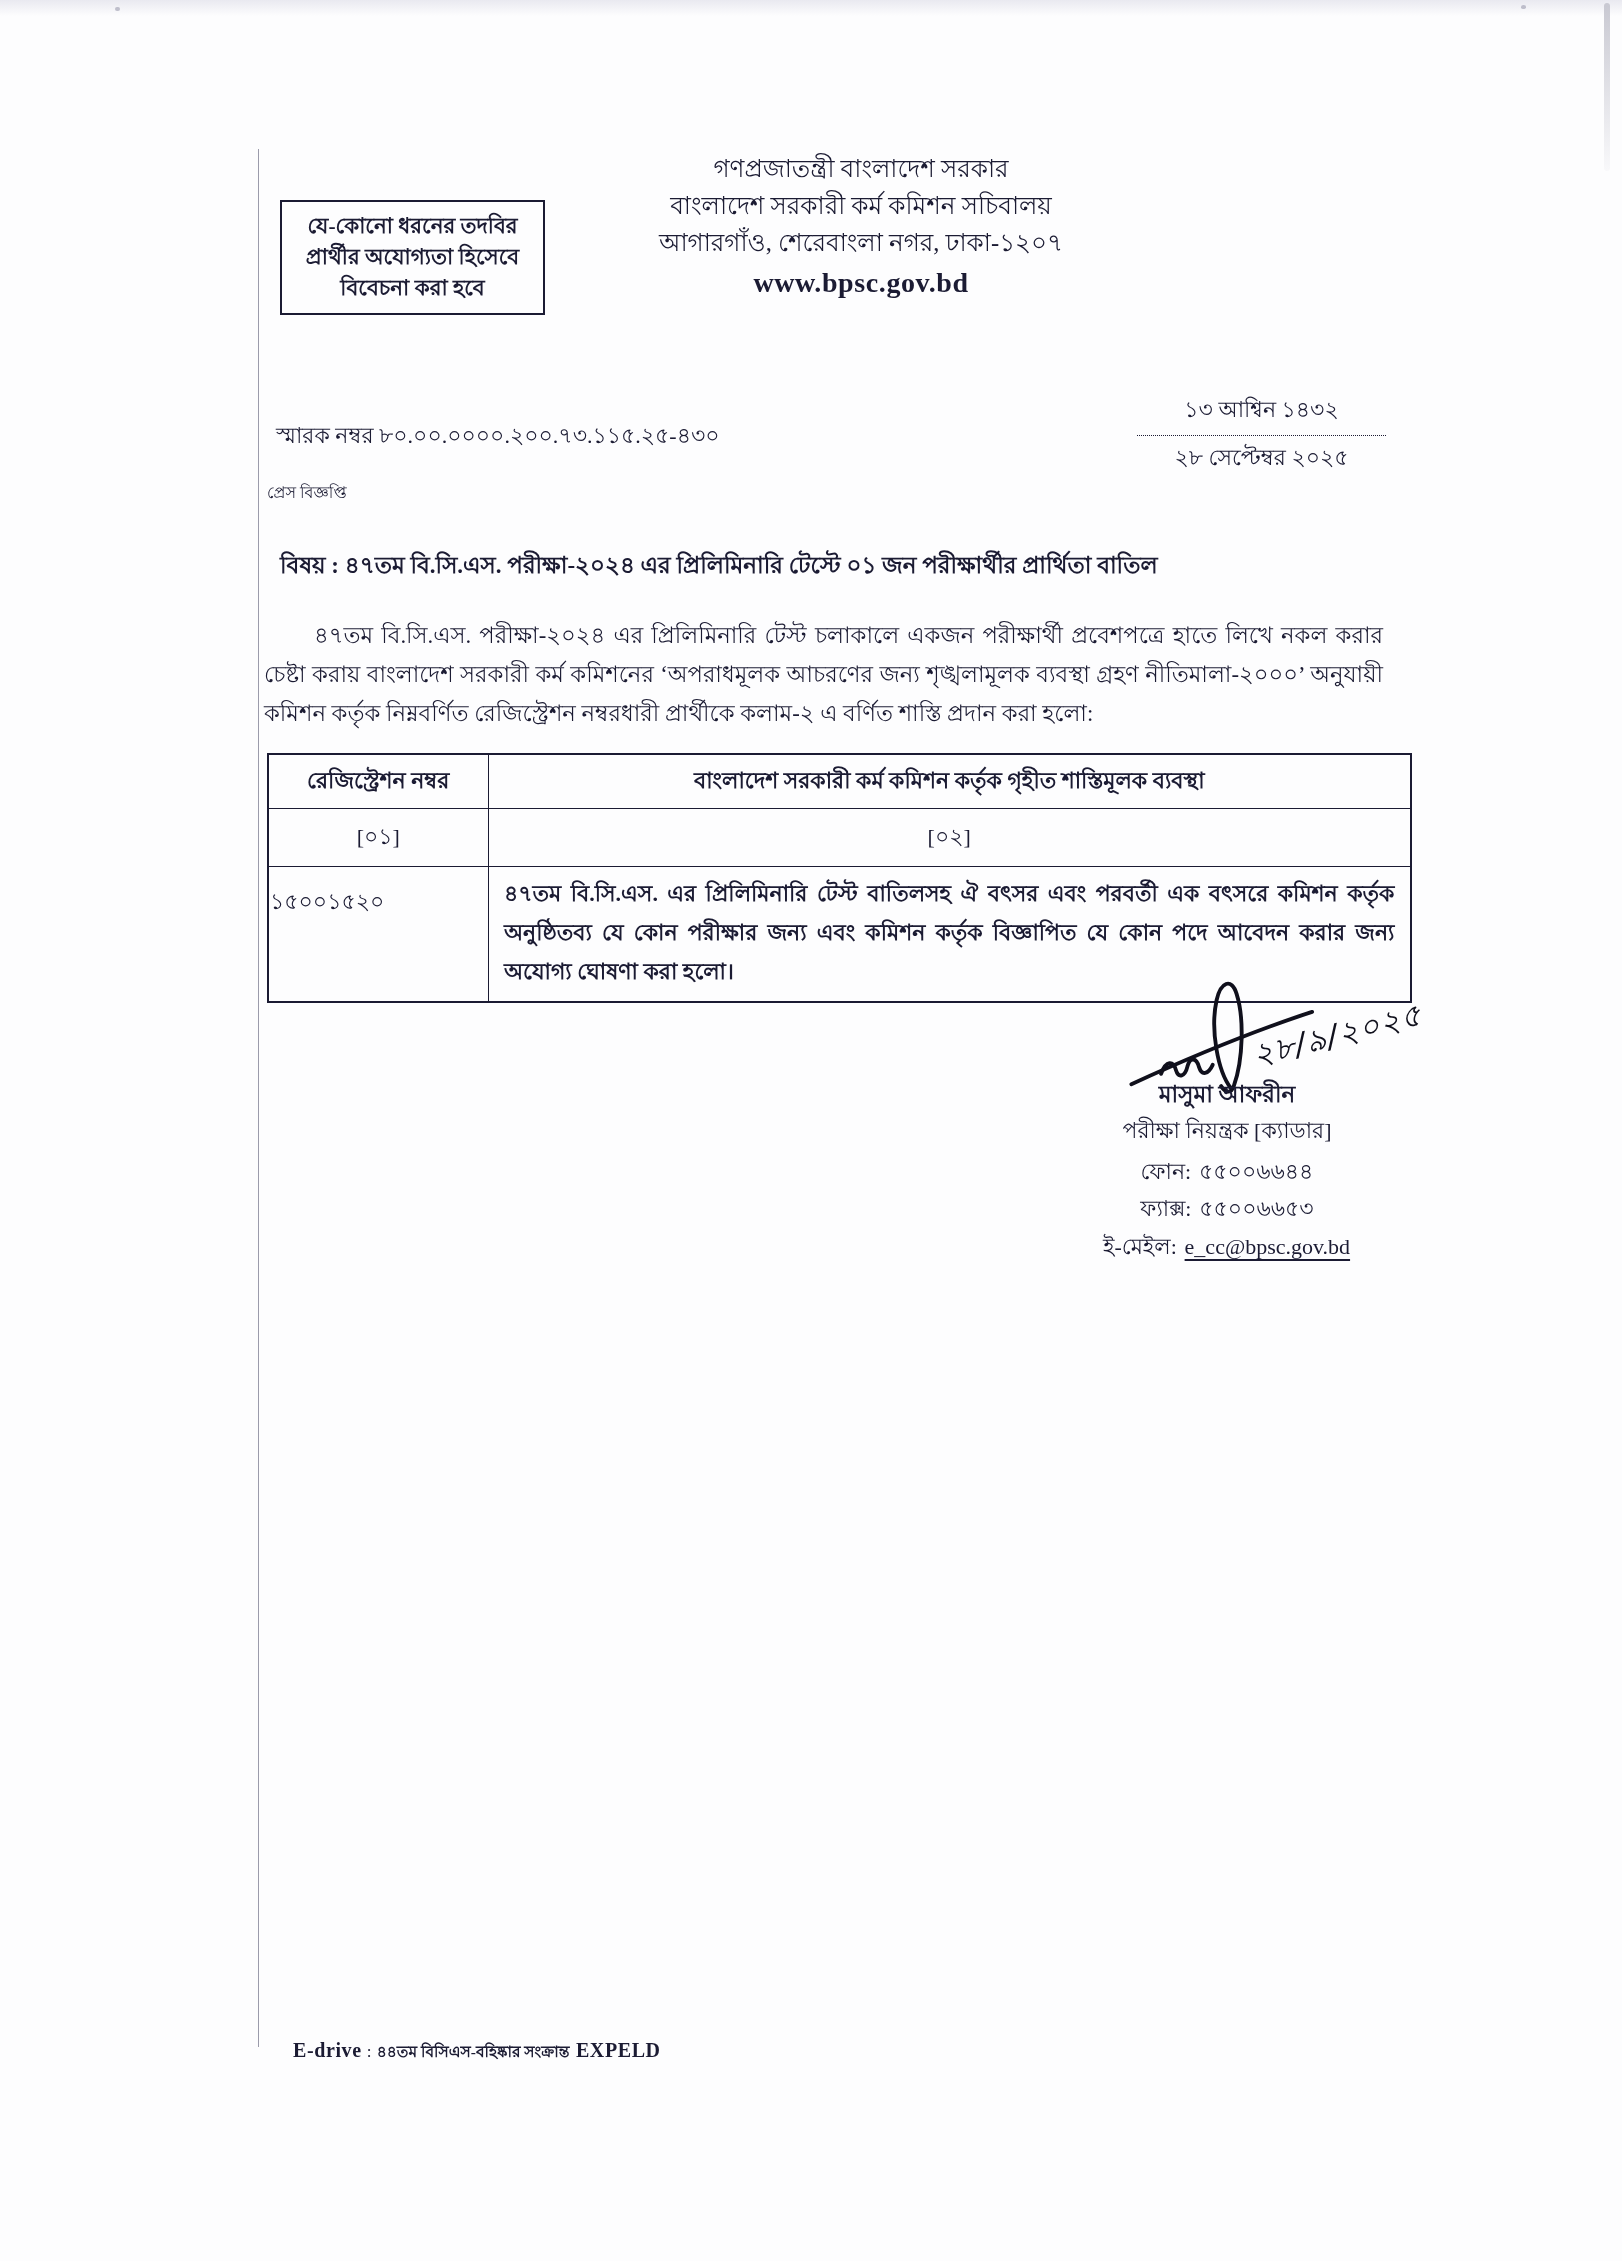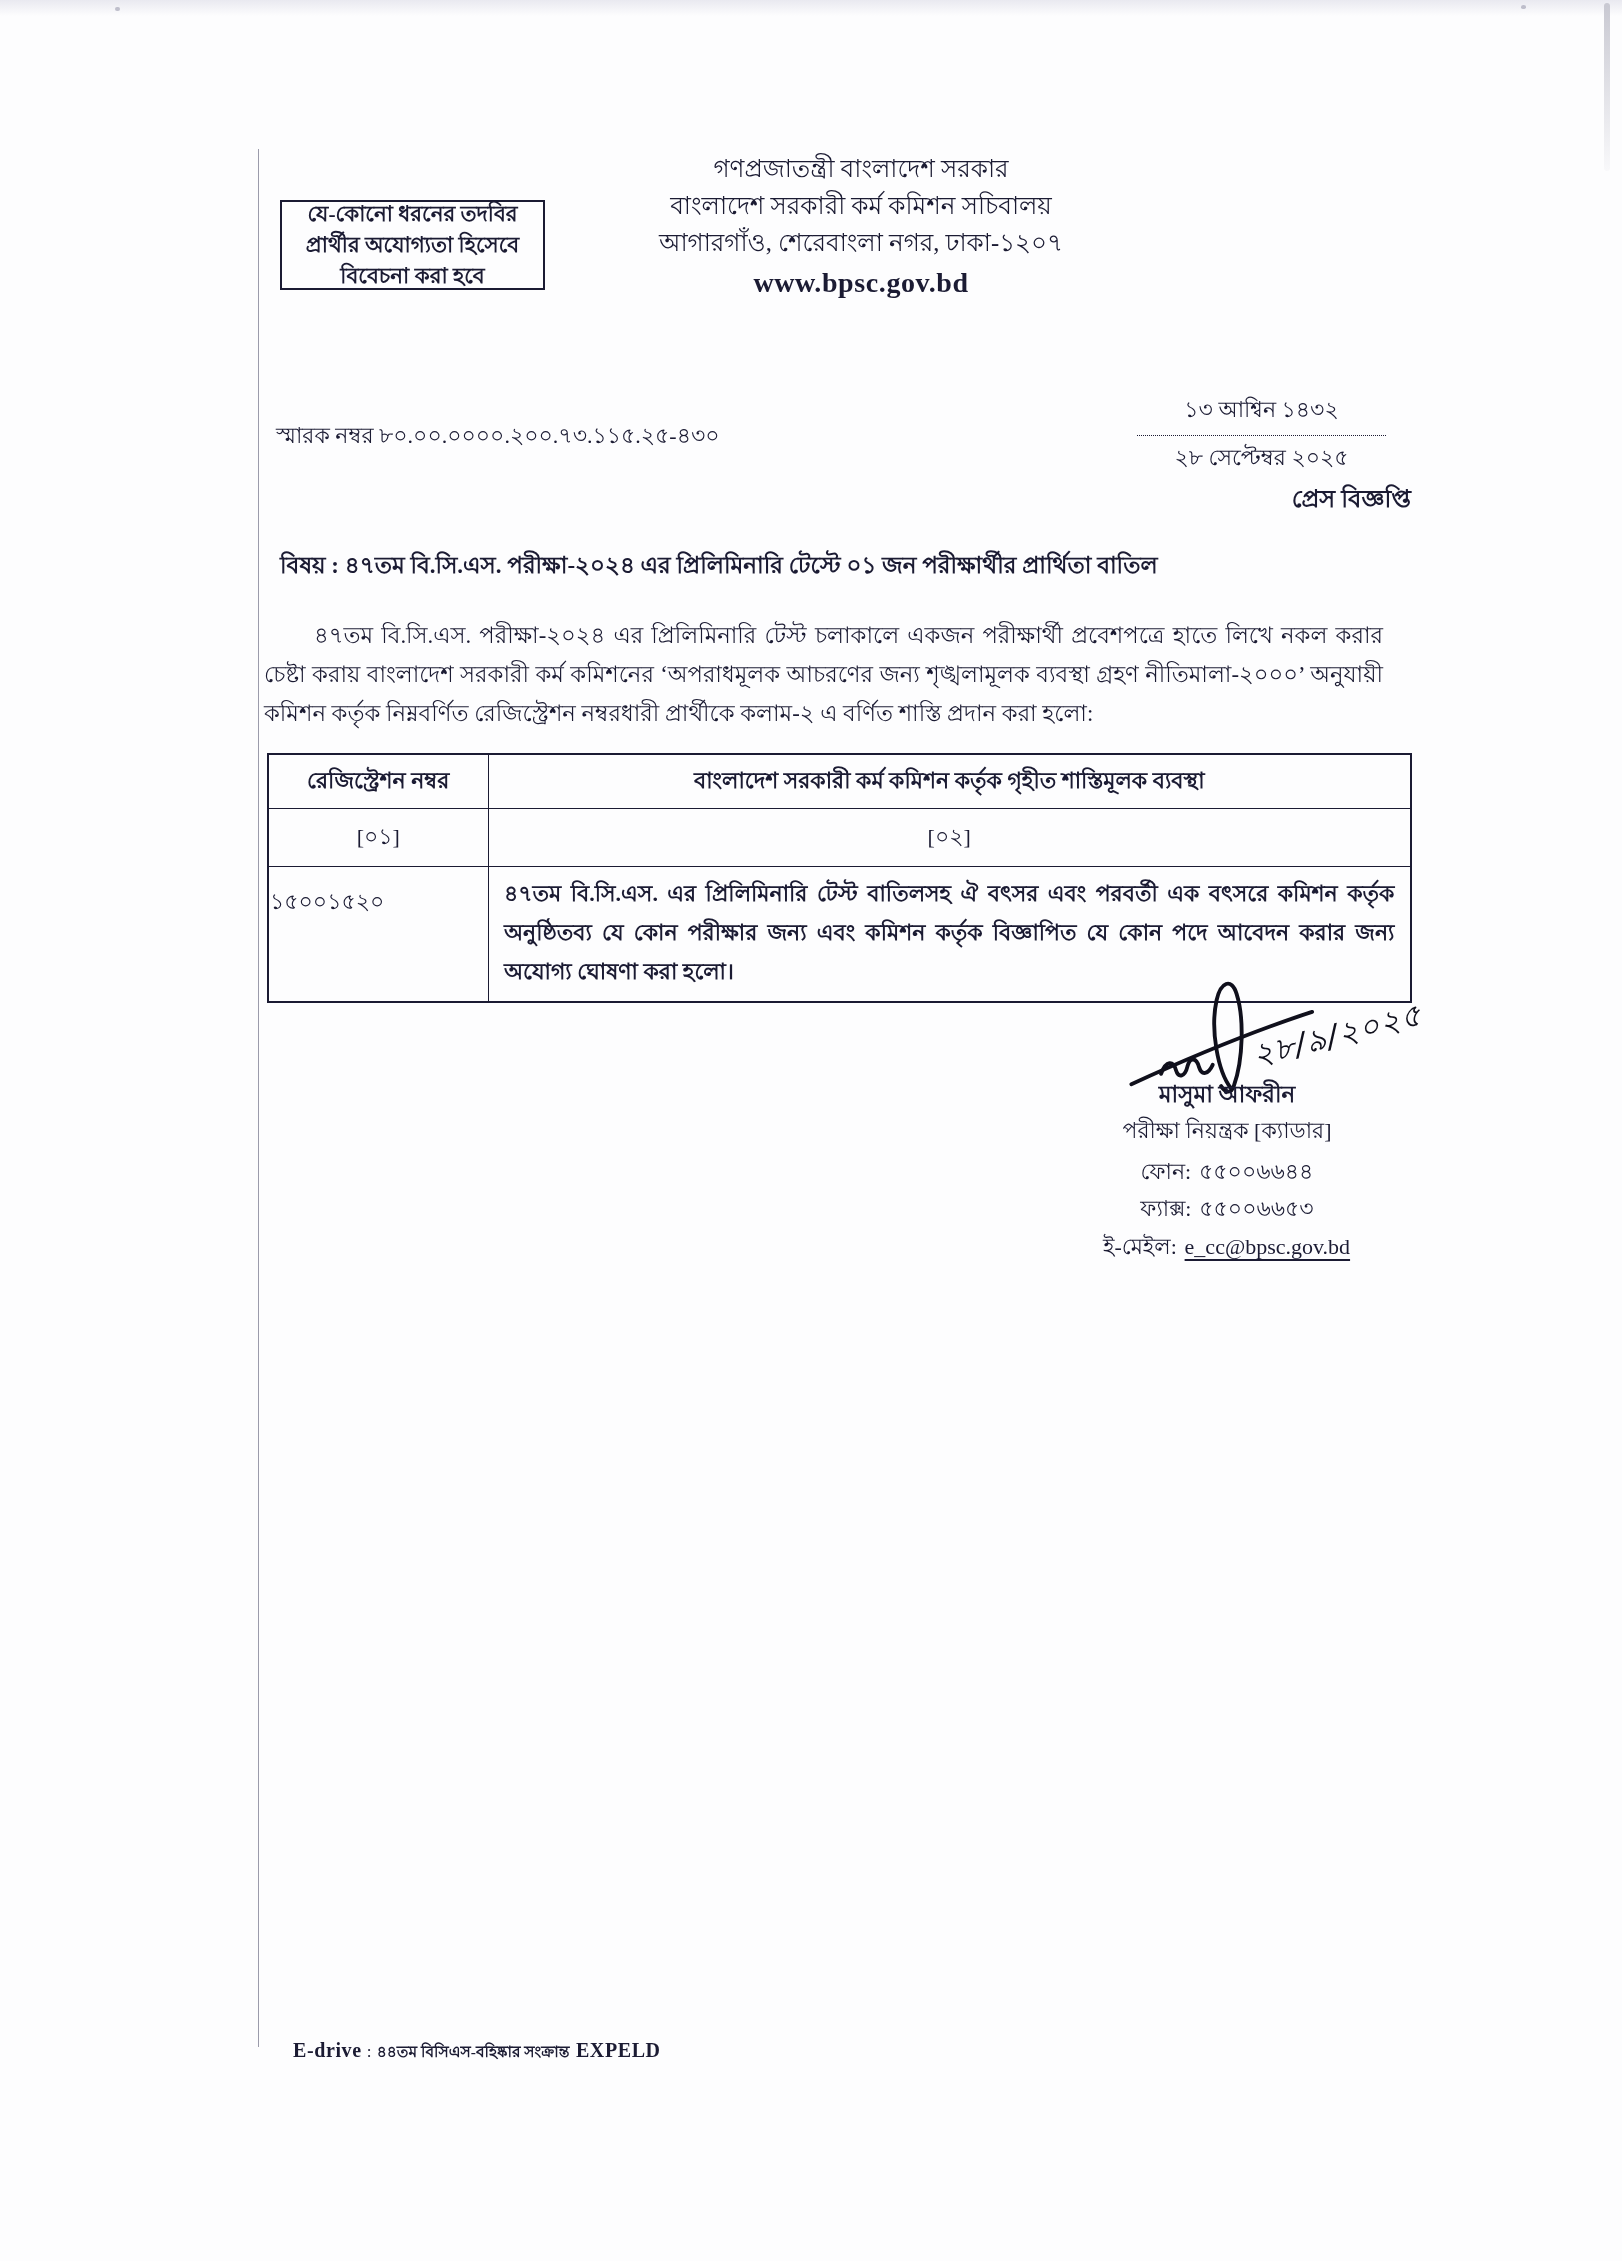--- a/index.html
+++ b/index.html
@@ -23,21 +23,21 @@
     border-radius: 3.9px;
   }
   .left-rule {
     position: absolute; left: 258px; top: 149px; width: 1.3px; height: 1898px;
     background: #4a4a66; opacity: .55;
   }
   .speck { position: absolute; background: #8a8aa0; border-radius: 50%; opacity: .5; }
 
   
   .note-box {
-    position: absolute; left: 280px; top: 200px; width: 265px; height: 90px;
+    position: absolute; left: 280px; top: 200px; width: 265px; height: 115px;
     border: 2.6px solid #1b1b33; box-sizing: border-box;
     display: flex; flex-direction: column; align-items: center; justify-content: center;
     font-weight: 700; font-size: 21.4px; line-height: 31px; text-align: center;
   }
 
   
   .letterhead {
     position: absolute; left: 602px; top: 150px; width: 518px;
     text-align: center; font-size: 24.6px; line-height: 37px;
   }
@@ -50,21 +50,21 @@
   .memo-line { position: absolute; left: 276px; top: 418px; font-size: 22px; }
   .date-block {
     position: absolute; left: 1137px; top: 392px; width: 249px;
     text-align: center; font-size: 22px;
   }
   .date-divider { border: 0; border-top: 1.9px dotted #1b1b33; margin: 5.8px 0 4.5px 0; }
 
   
   .press-title {
     position: absolute; left: 267px; top: 480px; width: 1144px;
-    text-align: right; font-weight: 700; font-size: 24px;
+    text-align: left; font-weight: 400; font-size: 16px;
   }
   .subject-line {
     position: absolute; left: 264px; top: 547px; width: 1159px;
     font-weight: 700; font-size: 23px; margin-left: 16px;
   }
   .body-para {
     position: absolute; left: 264px; top: 616px; width: 1119px;
     font-size: 22.7px; line-height: 39px; text-align: justify; text-indent: 50px;
   }
 

